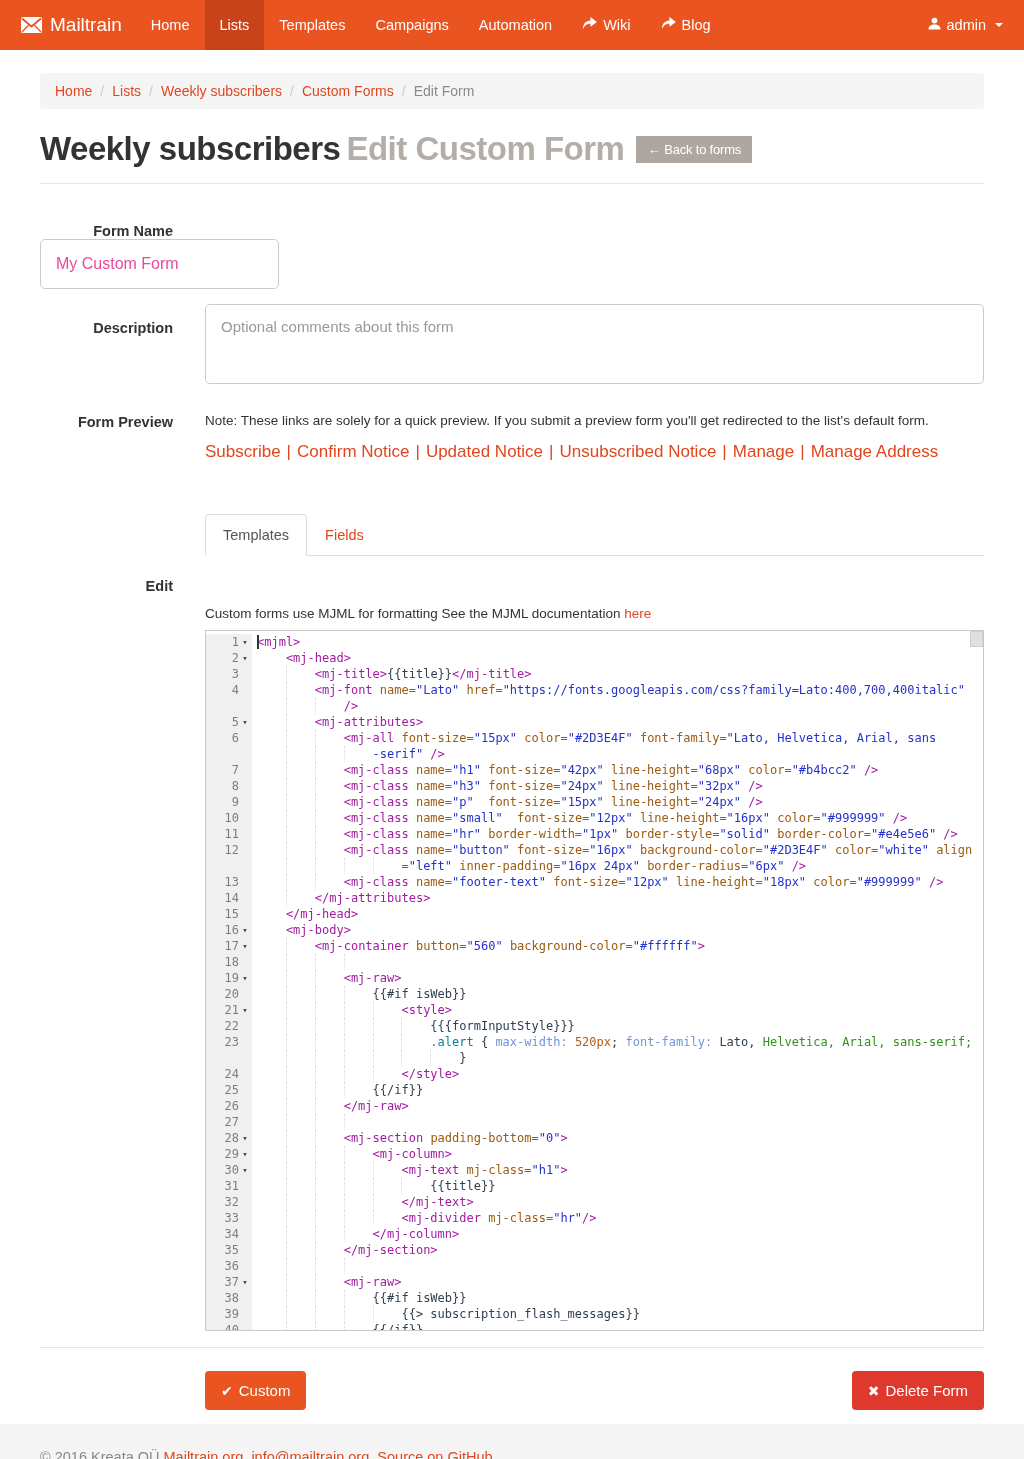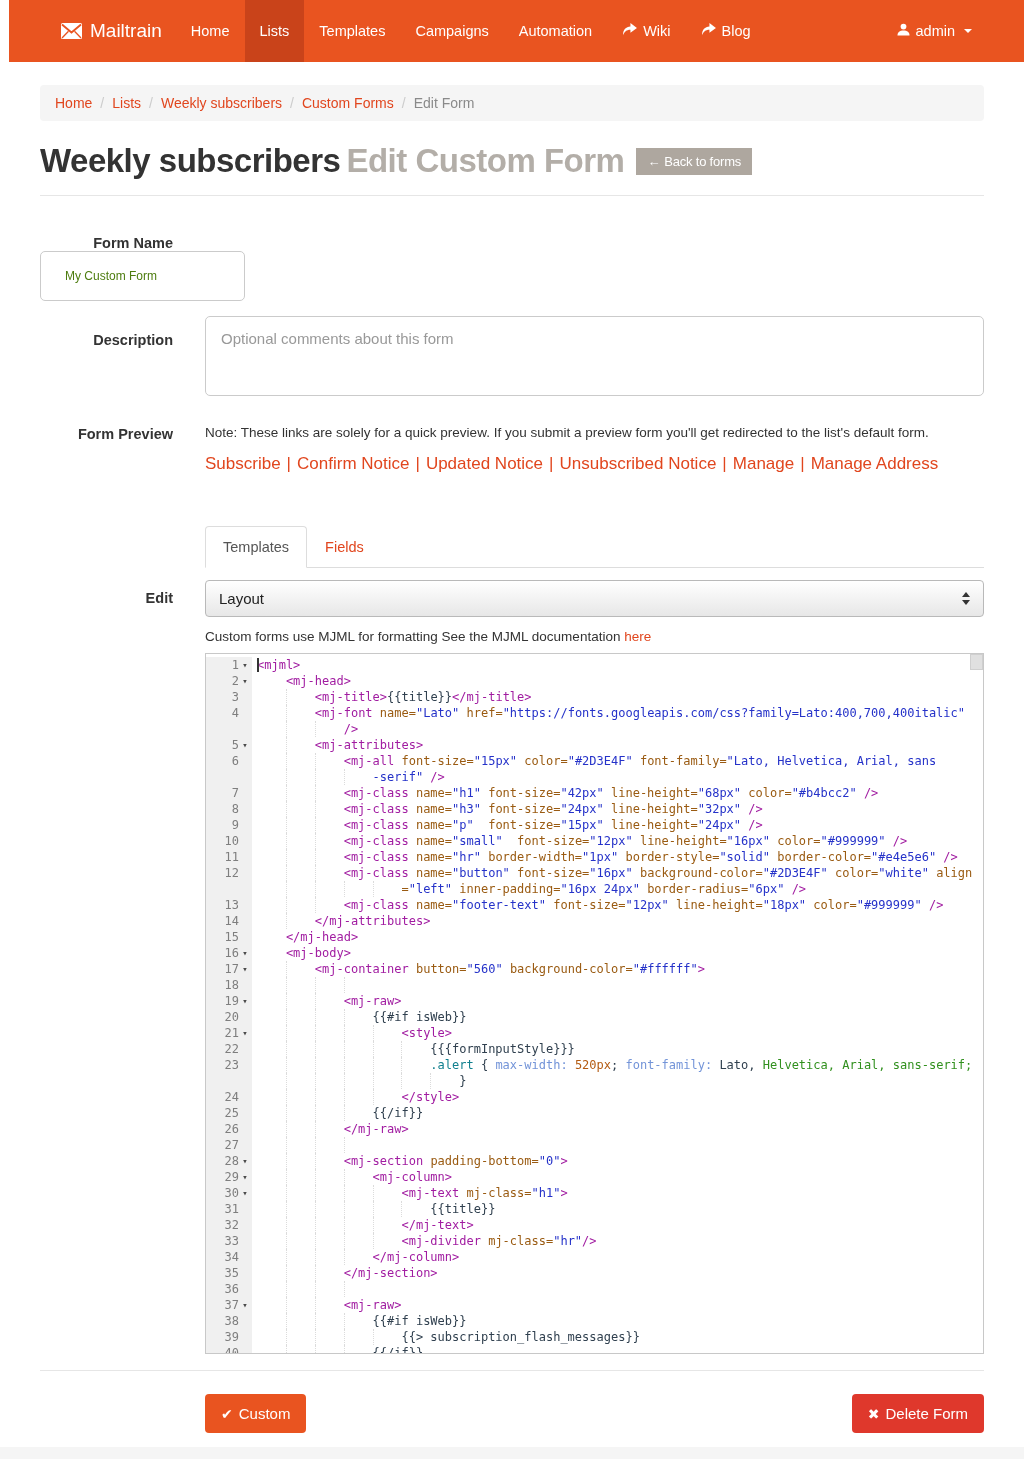--- a/index.html
+++ b/index.html
@@ -1,20 +1,20 @@
 <!DOCTYPE html>
 <html><head>
 <meta charset="utf-8">
 <style>
   * { margin:0; padding:0; box-sizing:border-box; }
   body { font-family:"Liberation Sans", sans-serif; color:#333; background:#fff; }
   .page { width:1024px; min-height:1459px; margin:0 auto; background:#fff; overflow:hidden; }
 
   
-  .navbar { height:62px; background:#E95420; display:flex; align-items:stretch; padding:0 52px;margin-left:9px; }
+  .navbar { height:50px; background:#E95420; display:flex; align-items:stretch; padding:0 21px; }
   .brand { display:flex; align-items:center; gap:8px; color:#fff; font-size:19px; margin-right:14px; text-decoration:none; cursor:pointer; }
   .brand svg { display:block; }
   .nav-items { display:flex; align-items:stretch; flex:1; }
   .nav-item { display:flex; align-items:center; gap:6px; padding:0 15px; color:#fff; font-size:14.5px; text-decoration:none; cursor:pointer; }
   .nav-item.active { background:#C9431A; }
   .nav-user { display:flex; align-items:center; gap:6px; color:#fff; font-size:14.5px; cursor:pointer; }
   .caret { width:0; height:0; border-left:4px solid transparent; border-right:4px solid transparent; border-top:4px solid #fff; margin-left:3px; }
 
   
   .container { padding:0 40px; }
@@ -30,21 +30,21 @@
 
   hr.rule { border:none; border-top:1px solid #E6E6E6; margin-top:15px; }
 
   
   .frow { display:flex; align-items:flex-start; }
   .flabel { width:165px; padding-right:32px; text-align:right; font-weight:bold; font-size:14.5px; color:#333; }
   .fctrl { flex:1; min-width:0; }
   .mt-name { margin-top:23px;flex-direction:column; } .mt-name .flabel { padding-top:16px; }
   .mt-desc { margin-top:15px; } .mt-desc .flabel { padding-top:16px; }
   .mt-prev { margin-top:25px; } .mt-prev .flabel { padding-top:1px; }
-  .txt-input { width:100%; height:50px; border:1px solid #CBCBCB; border-radius:5px; padding:0 24px; font-size:12px; color:#4d7c0f; font-family:inherit; }
+  .txt-input { width:100%; height:50px; border:1px solid #CBCBCB; border-radius:5px; padding:0 15px; font-size:16px; color:#ec4899; font-family:inherit; }
   .txt-area { width:100%; height:80px; border:1px solid #CBCBCB; border-radius:5px; padding:13px 15px; font-size:15px; color:#333; font-family:inherit; resize:none; }
   .txt-area::placeholder { color:#999; }
   .note { font-size:13.5px; color:#333; }
   .preview-links { margin-top:14px; font-size:17px; color:#E1461E; }
   .preview-links a { color:#E1461E; text-decoration:none; cursor:pointer; }
   .preview-links .pipe { margin:0 6px; }
 
   
   .tab-wrap { margin-left:165px; margin-top:52px; }
   .tabbar { display:flex; border-bottom:1px solid #DDD; }
@@ -180,29 +180,20 @@
 
     <div class="tab-wrap">
       <div class="tabbar">
           <div class="tab active">Templates</div>
           <div class="tab inactive">Fields</div>
         </div>
     </div>
 
     <div class="frow mt-edit">
       <div class="flabel">Edit</div>
-      <div class="fctrl">
-        <div class="select">
-          <span>Layout</span>
-          <span class="spinner">
-              <i class="up"></i>
-              <i class="dn"></i>
-            </span>
-        </div>
-      </div>
     </div>
 
     <div class="mjml-note"><span>Custom forms use MJML for formatting See the MJML documentation</span> <a>here</a></div>
 
     <div class="editor">
       <div class="ed-inner">
           <div class="cl">
             <div class="ln">
               <span class="num">1</span>
               <span class="fold">▾</span>

